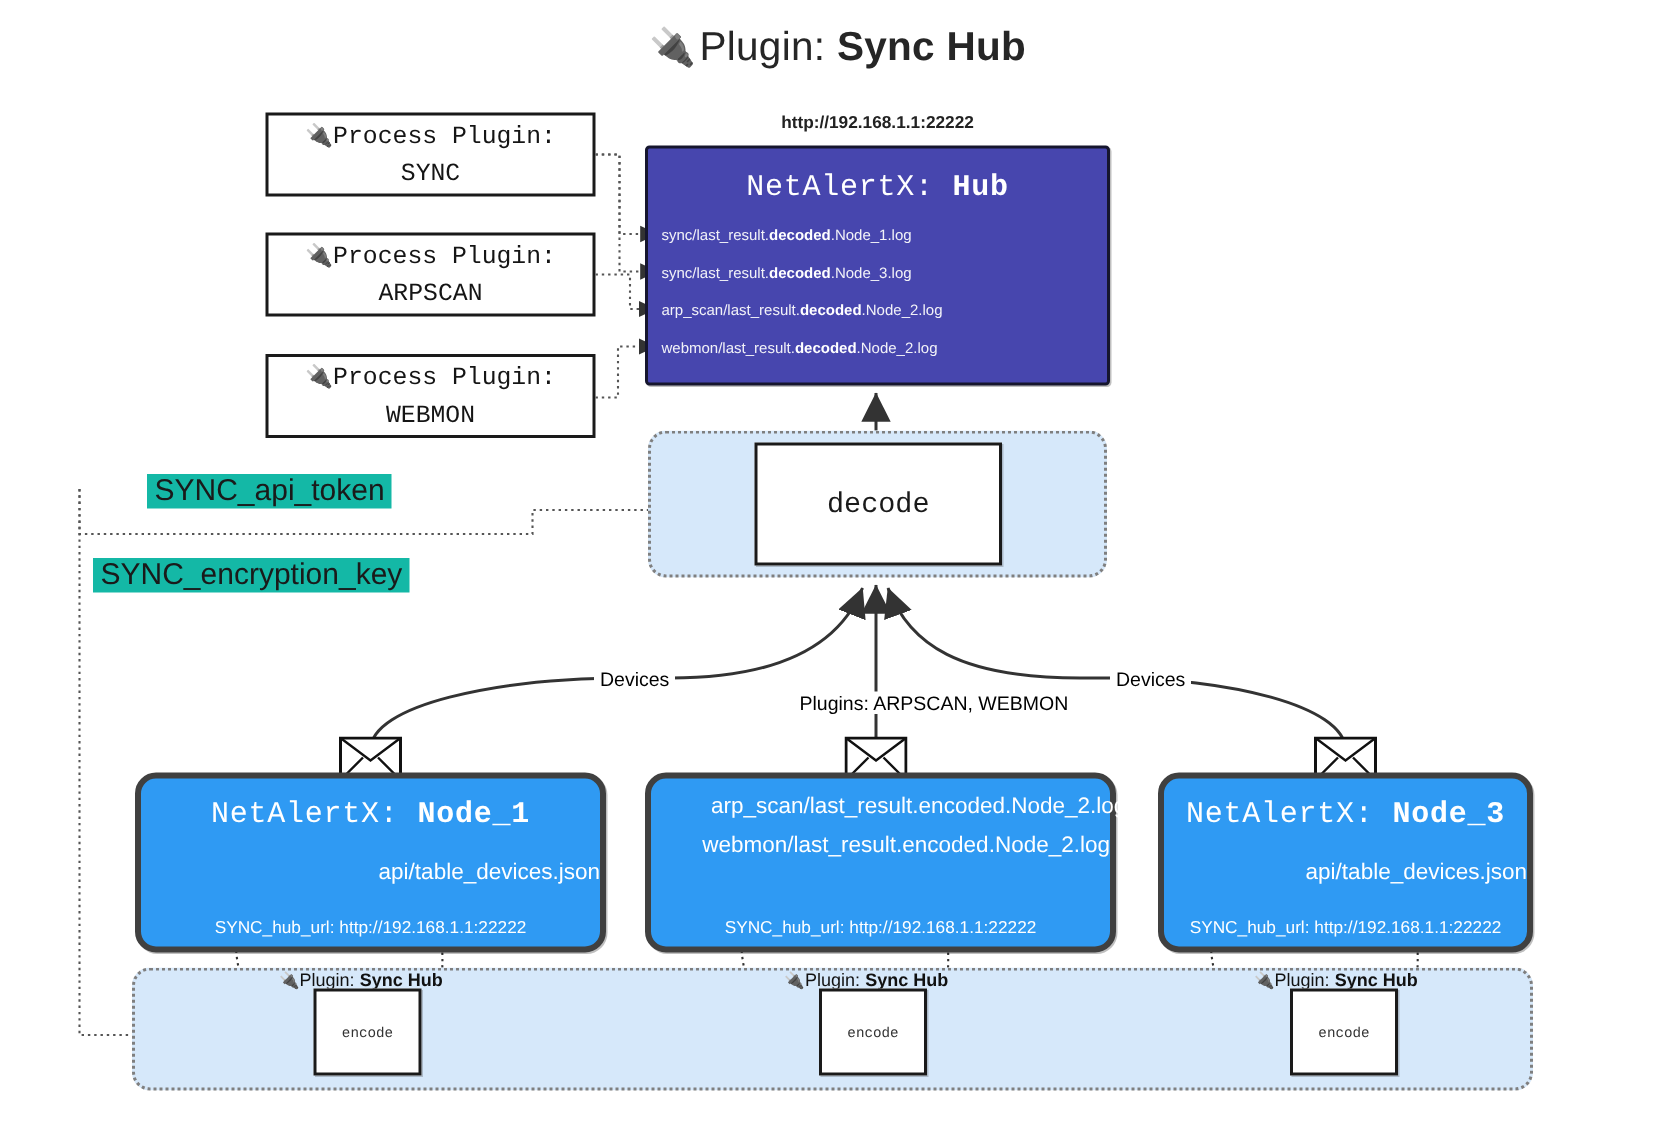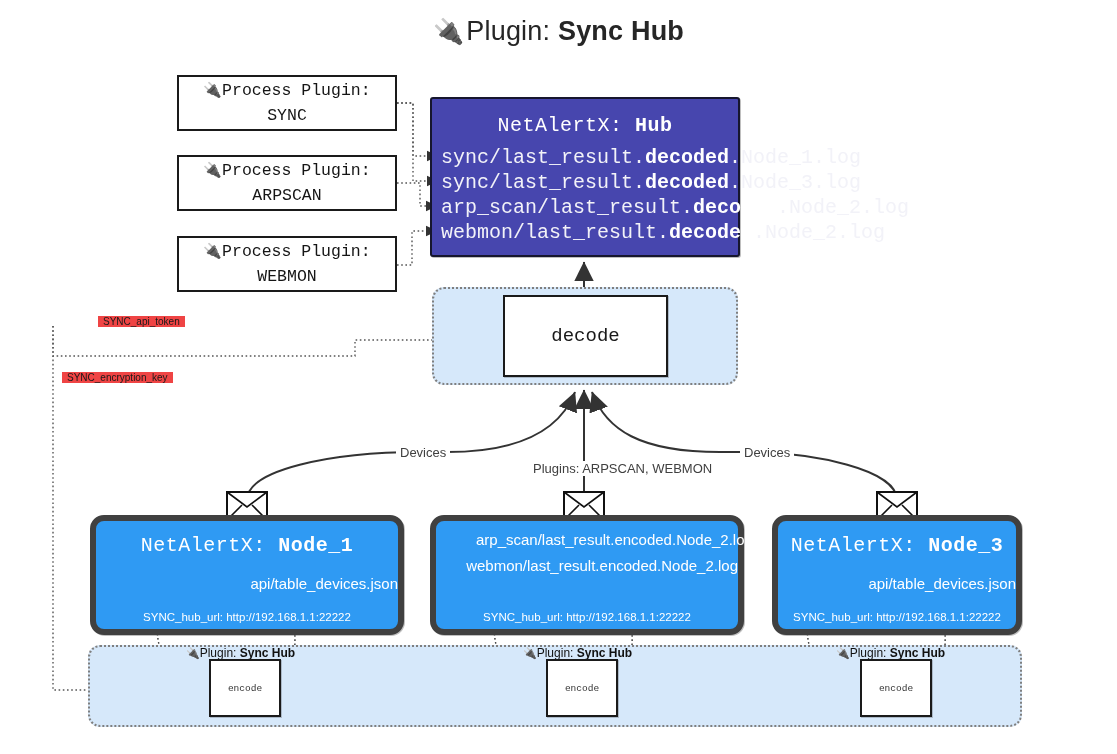--- a/index.html
+++ b/index.html
@@ -27,38 +27,38 @@
   
   .huburl{font-size:11.5px;font-weight:bold;color:#222;text-align:center;
           width:310px;left:430px;top:76px;}
   .hub{left:430px;top:97px;width:310px;height:160px;background:#4746ae;
        border:2px solid #16162e;border-radius:3px;color:#fff;
        box-shadow:1px 1px 0 rgba(0,0,0,.25);}
   .hub .htitle{font-family:"Liberation Mono","DejaVu Sans Mono",monospace;
        font-size:20px;text-align:center;margin-top:15px;letter-spacing:.5px;}
   .hub .htitle b{font-weight:bold;}
   .hub .loglines{margin-top:8px;}
-  .hub .logline{font-size:20px;line-height:25px;padding-left:9px;
-       white-space:nowrap;color:#f2f2f8;font-family:Liberation Mono, monospace;}
+  .hub .logline{font-size:10px;line-height:25px;padding-left:9px;
+       white-space:nowrap;color:#f2f2f8;}
   .hub .logline b{font-weight:bold;color:#fff;}
 
   
   .decwrap{left:432px;top:287px;width:306px;height:98px;background:#d6e8fa;
        border:2px dotted #7f7f7f;border-radius:12px;}
   .decbox{left:503px;top:295px;width:165px;height:82px;background:#fff;
        border:2px solid #1a1a1a;display:flex;align-items:center;
        justify-content:center;font-family:"Liberation Mono","DejaVu Sans Mono",monospace;
        font-size:19px;color:#1a1a1a;box-shadow:1px 1px 0 rgba(0,0,0,.2);}
 
   
-  .elabel{font-size:13px;color:#404040;background:#fff;padding:0 4px;white-space:nowrap;}
-  .keylabel{font-size:10px;color:#1a1a1a;background:#ef4444;padding:0 5px;white-space:nowrap;}
-
-  
-  .node{height:120px;background:#2f9af3;border:6px solid #404040;border-radius:14px;
+  .elabel{font-size:13px;color:#000000;background:#fff;padding:0 4px;white-space:nowrap;}
+  .keylabel{font-size:20px;color:#1a1a1a;background:#14b8a6;padding:0 5px;white-space:nowrap;}
+
+  
+  .node{height:120px;background:#2f9af3;border:4px solid #404040;border-radius:14px;
         color:#fff;box-shadow:1px 1px 0 rgba(0,0,0,.25);}
   .node .ntitle{font-family:"Liberation Mono","DejaVu Sans Mono",monospace;
         font-size:20px;text-align:center;margin-top:13px;letter-spacing:.5px;}
   .node .ntitle b{font-weight:bold;}
   .node .nline{font-size:15px;line-height:26px;text-align:right;white-space:nowrap;color:#fff;}
   .node .nfoot{position:absolute;left:0;right:0;bottom:6px;text-align:center;
         font-size:11.5px;color:#fff;white-space:nowrap;}
 
   
   .band{left:88px;top:645px;width:934px;height:82px;background:#d6e8fa;
@@ -135,20 +135,21 @@
   </div>
   <div class="abs pbox" style="left:177px;top:155px;">
     <div class="l1"><span class="plug">🔌</span><span>Process Plugin:</span></div>
     <div>ARPSCAN</div>
   </div>
   <div class="abs pbox" style="left:177px;top:236px;">
     <div class="l1"><span class="plug">🔌</span><span>Process Plugin:</span></div>
     <div>WEBMON</div>
   </div>
 
+  <div class="abs huburl">http://192.168.1.1:22222</div>
   <div class="abs hub">
     <div class="htitle">
       <span>NetAlertX:</span>
       <b>Hub</b>
     </div>
     <div class="loglines">
       <div class="logline"><span>sync/last_result.</span><b>decoded</b><span>.Node_1.log</span></div>
       <div class="logline"><span>sync/last_result.</span><b>decoded</b><span>.Node_3.log</span></div>
       <div class="logline"><span>arp_scan/last_result.</span><b>decoded</b><span>.Node_2.log</span></div>
       <div class="logline"><span>webmon/last_result.</span><b>decoded</b><span>.Node_2.log</span></div>

